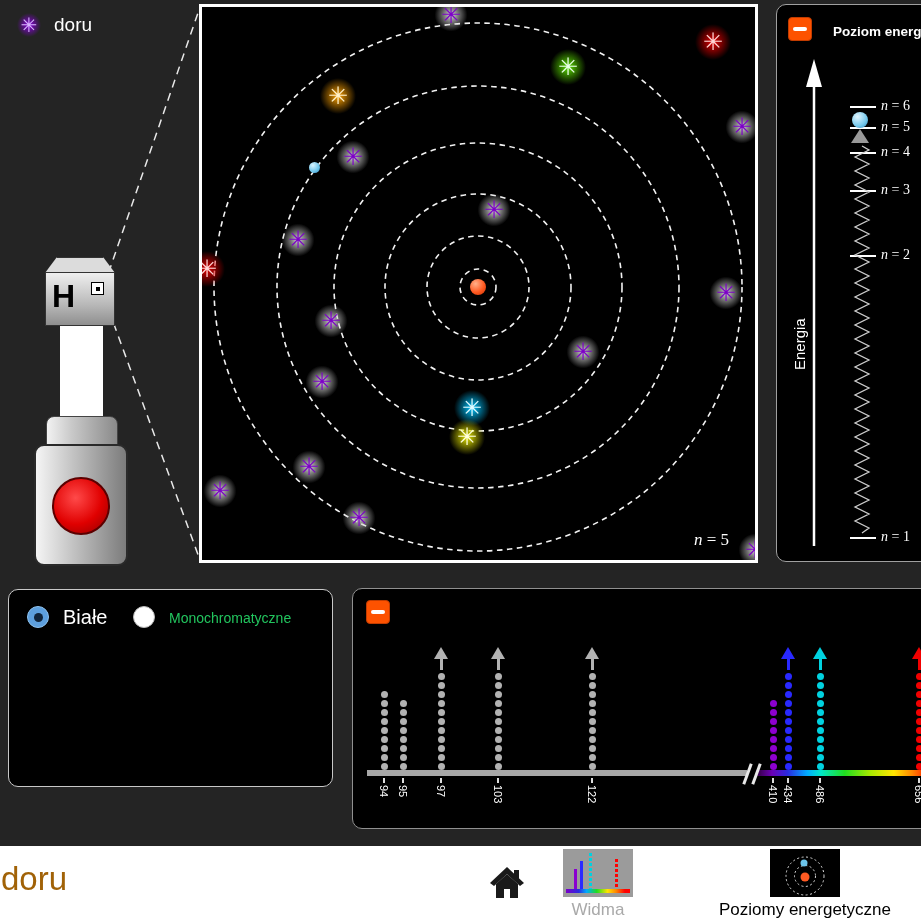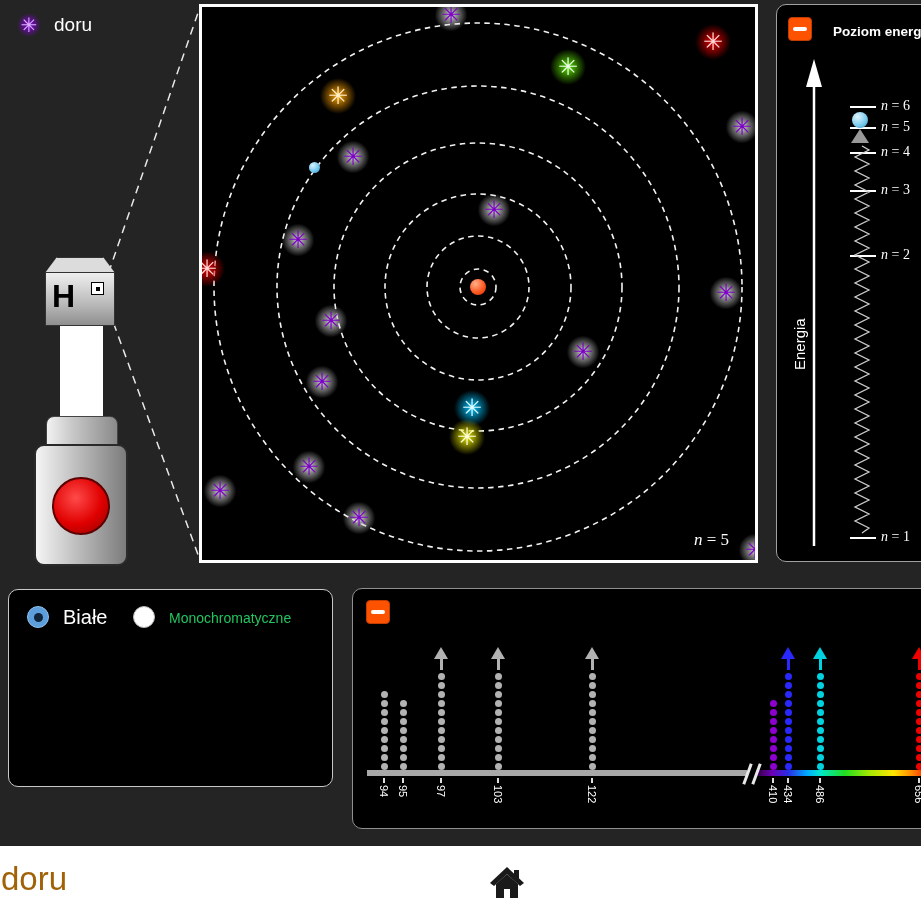--- a/index.html
+++ b/index.html
@@ -394,16 +394,37 @@
   <div class="navbar">
     <div class="nav-title">doru</div>
     <div class="home-btn">
       <svg width="36" height="34" viewBox="0 0 36 34">
         <rect x="25" y="4" width="5" height="9" fill="#1a1a1a"></rect>
         <polygon points="18,1 35,17 31,20 18,8 5,20 1,17" fill="#1a1a1a"></polygon>
         <path d="M7,18 L18,8 L29,18 V32 H21 V23 H15 V32 H7 Z" fill="#1a1a1a"></path>
       </svg>
     </div>
 
-
+    <div class="screen-item" style="left:563px;top:0;width:70px;height:75px">
+      <div class="thumb widma" style="left:0">
+        <div class="w-line" style="left:11px;top:20px;height:22px;background:#8a00d0"></div>
+        <div class="w-line" style="left:17px;top:12px;height:30px;background:#2a2aff"></div>
+        <div class="w-line" style="left:26px;top:4px;height:38px;background:repeating-linear-gradient(180deg,#00d2e0 0 3px,transparent 3px 5px)"></div>
+        <div class="w-line" style="left:52px;top:10px;height:32px;background:repeating-linear-gradient(180deg,#f00 0 3px,transparent 3px 5px)"></div>
+        <div class="w-rainbow"></div>
+      </div>
+      <div class="screen-label inactive" style="left:-15px;width:100px">Widma</div>
+    </div>
+
+    <div class="screen-item" style="left:770px;top:0;width:70px;height:75px">
+      <div class="thumb poziomy" style="left:0">
+        <svg width="70" height="48" viewBox="0 0 70 48">
+          <circle cx="35" cy="27" r="10.5" fill="none" stroke="#ddd" stroke-width="1" stroke-dasharray="2 2.5"></circle>
+          <circle cx="35" cy="27" r="19" fill="none" stroke="#ddd" stroke-width="1" stroke-dasharray="2 2.5"></circle>
+          <circle cx="35" cy="28" r="4.5" fill="#ff5a22"></circle>
+          <circle cx="34" cy="14" r="3.5" fill="#6cc4ea"></circle>
+        </svg>
+      </div>
+      <div class="screen-label active" style="left:-75px;width:220px">Poziomy energetyczne</div>
+    </div>
   </div>
 
 </div>
 
 </body></html>

